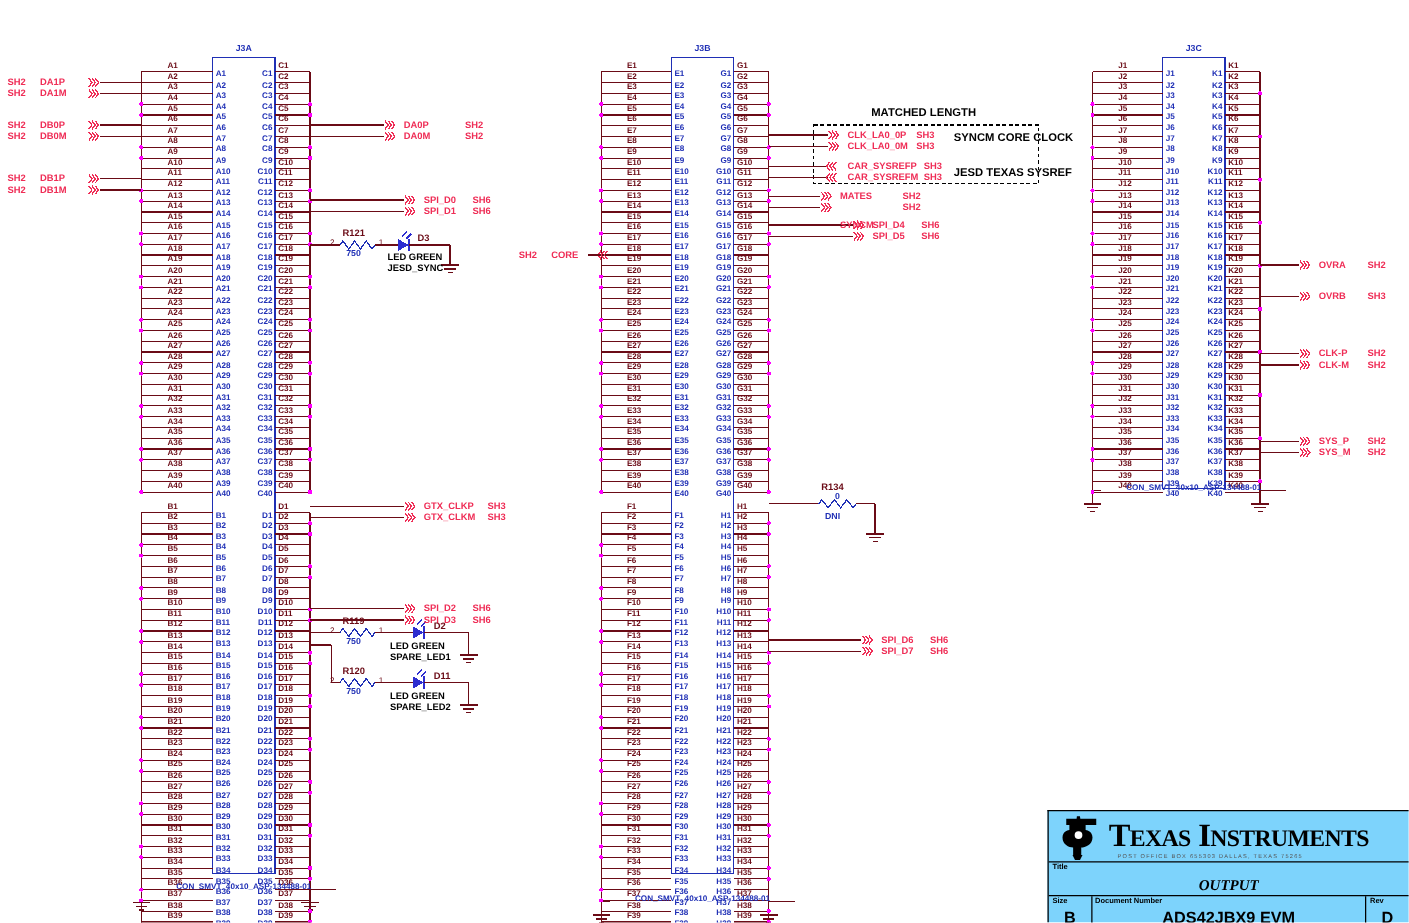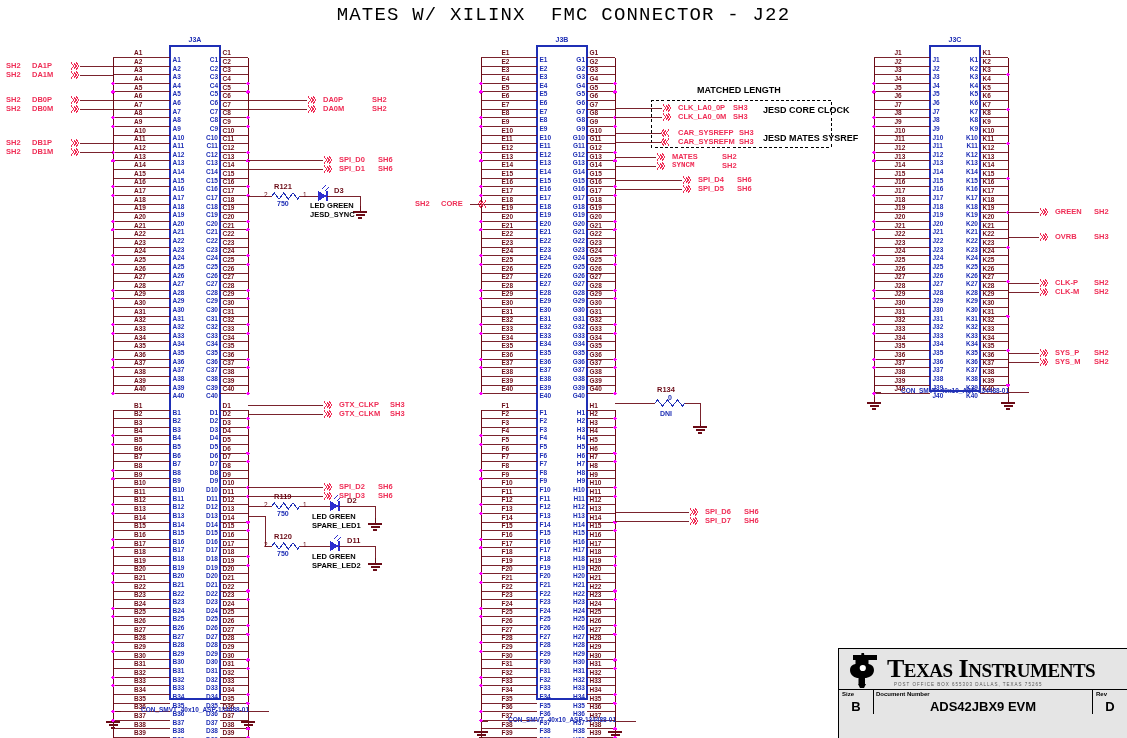--- a/index.html
+++ b/index.html
@@ -65,21 +65,21 @@
   }
   .devname {
     font-size: 7.5px; color: #000; font-weight: bold;
   }
 
   
   #titleblock {
     position: absolute; left: 838px; top: 648px;
     width: 289px; height: 90px;
     border-left: 1.5px solid #000; border-top: 1.5px solid #000;
-    background: #e5e5e5;
+    background: #7dd3fc;
     box-sizing: border-box;
   }
   #ti-logo-row { position: relative; height: 40px; }
   #ti-wordmark {
     position: absolute; left: 48px; top: 5px;
     font-family: "Liberation Serif", serif;
     font-size: 26px; font-weight: bold; letter-spacing: -0.5px;
     color: #000; white-space: nowrap;
   }
   #ti-wordmark .sm { font-size: 19px; }
@@ -103,21 +103,20 @@
     position: absolute; left: 0; right: 0; top: 9px; text-align: center;
     font-size: 13px; font-weight: bold;
   }
   .vdiv { position: absolute; top: 0; bottom: 0; width: 0; border-left: 1.2px solid #000; }
 </style>
 </head>
 <body>
 
 <div id="sheet">
 
-  <div class="sheet-title">MATES W/ XILINX  FMC CONNECTOR - J22</div>
 
   <svg class="layer" viewBox="0 0 1127 738" xmlns="http://www.w3.org/2000/svg" shape-rendering="crispEdges">
     <defs>
       <g id="gndsym">
         <line x1="0" y1="0" x2="0" y2="6" stroke="#6b0b16" stroke-width="1"></line>
         <line x1="-7" y1="6" x2="7" y2="6" stroke="#6b0b16" stroke-width="1.2"></line>
         <line x1="-4.5" y1="9" x2="4.5" y2="9" stroke="#6b0b16" stroke-width="1.2"></line>
         <line x1="-2" y1="12" x2="2" y2="12" stroke="#6b0b16" stroke-width="1.2"></line>
       </g>
     </defs>
@@ -1792,43 +1791,43 @@
       <div class="t sheetref" style="left: 378px; top: 165px;">SH6</div>
       <div class="t netlabel" style="left: 339px; top: 401px;">GTX_CLKP</div>
       <div class="t sheetref" style="left: 390px; top: 401px;">SH3</div>
       <div class="t netlabel" style="left: 339px; top: 410px;">GTX_CLKM</div>
       <div class="t sheetref" style="left: 390px; top: 410px;">SH3</div>
       <div class="t netlabel" style="left: 339px; top: 483px;">SPI_D2</div>
       <div class="t sheetref" style="left: 378px; top: 483px;">SH6</div>
       <div class="t netlabel" style="left: 339px; top: 492px;">SPI_D3</div>
       <div class="t sheetref" style="left: 378px; top: 492px;">SH6</div>
       <div class="t annot" style="left: 665px; top: 86px; padding-left: 32px;">MATCHED LENGTH</div>
-      <div class="t annot" style="left: 763px; top: 106px;">JESD CORE CLOCK</div>
-      <div class="t annot" style="left: 763px; top: 134px;">JESD MATES SYSREF</div>
+      <div class="t annot" style="left: 763px; top: 106px;">SYNCM CORE CLOCK</div>
+      <div class="t annot" style="left: 763px; top: 134px;">JESD TEXAS SYSREF</div>
       <div class="t netlabel" style="left: 678px; top: 104px;">CLK_LA0_0P</div>
       <div class="t sheetref" style="left: 733px; top: 104px;">SH3</div>
       <div class="t netlabel" style="left: 678px; top: 113px;">CLK_LA0_0M</div>
       <div class="t sheetref" style="left: 733px; top: 113px;">SH3</div>
       <div class="t netlabel" style="left: 678px; top: 129px;">CAR_SYSREFP</div>
       <div class="t sheetref" style="left: 739px; top: 129px;">SH3</div>
       <div class="t netlabel" style="left: 678px; top: 138px;">CAR_SYSREFM</div>
       <div class="t sheetref" style="left: 739px; top: 138px;">SH3</div>
       <div class="t netlabel" style="left: 672px; top: 153px;">MATES</div>
       <div class="t sheetref" style="left: 722px; top: 153px;">SH2</div>
-      <div class="t netlabel" style="left: 672px; top: 162px; font-family: Liberation Mono, monospace;">SYNCM</div>
+      <div class="t netlabel" style="left: 672px; top: 176px;">SYNCM</div>
       <div class="t sheetref" style="left: 722px; top: 162px;">SH2</div>
       <div class="t netlabel" style="left: 698px; top: 176px;">SPI_D4</div>
       <div class="t sheetref" style="left: 737px; top: 176px;">SH6</div>
       <div class="t netlabel" style="left: 698px; top: 185px;">SPI_D5</div>
       <div class="t sheetref" style="left: 737px; top: 185px;">SH6</div>
       <div class="t netlabel" style="left: 705px; top: 508px;">SPI_D6</div>
       <div class="t sheetref" style="left: 744px; top: 508px;">SH6</div>
       <div class="t netlabel" style="left: 705px; top: 517px;">SPI_D7</div>
       <div class="t sheetref" style="left: 744px; top: 517px;">SH6</div>
-      <div class="t netlabel" style="left: 1055px; top: 208px;">GREEN</div>
+      <div class="t netlabel" style="left: 1055px; top: 208px;">OVRA</div>
       <div class="t sheetref" style="left: 1094px; top: 208px;">SH2</div>
       <div class="t netlabel" style="left: 1055px; top: 233px;">OVRB</div>
       <div class="t sheetref" style="left: 1094px; top: 233px;">SH3</div>
       <div class="t netlabel" style="left: 1055px; top: 279px;">CLK-P</div>
       <div class="t sheetref" style="left: 1094px; top: 279px;">SH2</div>
       <div class="t netlabel" style="left: 1055px; top: 288px;">CLK-M</div>
       <div class="t sheetref" style="left: 1094px; top: 288px;">SH2</div>
       <div class="t netlabel" style="left: 1055px; top: 349px;">SYS_P</div>
       <div class="t sheetref" style="left: 1094px; top: 349px;">SH2</div>
       <div class="t netlabel" style="left: 1055px; top: 358px;">SYS_M</div>
@@ -1867,20 +1866,24 @@
                  C31 25 25 27 22 27 L22 33 L15.5 33 L15.5 27
                  C12 27 7 24.5 7 19 C7 13.5 12.5 13 12.5 13 L12.5 9 L10 9 Z" fill="#000"></path>
         <path d="M18.5 2 L21 2 L21.5 6 L18 6 Z" fill="#000"></path>
         <circle cx="19.8" cy="17" r="3.1" fill="#fff"></circle>
         <path d="M15 33 L23 33 L21 37 L17 37 Z" fill="#000"></path>
       </svg>
       <div id="ti-wordmark">T<span class="sm">EXAS</span> I<span class="sm">NSTRUMENTS</span></div>
       <div id="ti-addr">POST OFFICE BOX 655303  DALLAS, TEXAS  75265</div>
     </div>
 
+    <div class="tb-row" id="tb-title">
+      <span class="tb-lbl">Title</span>
+      <span class="tb-val">OUTPUT</span>
+    </div>
 
     <div class="tb-row" id="tb-bottom">
       <div class="tb-cell" style="left:0; width:34px;">
         <span class="c-lbl">Size</span>
         <span class="c-val">B</span>
       </div>
       <div class="vdiv" style="left:34px;"></div>
       <div class="tb-cell" style="left:34px; right:34px;">
         <span class="c-lbl">Document Number</span>
         <span class="c-val">ADS42JBX9 EVM</span>

